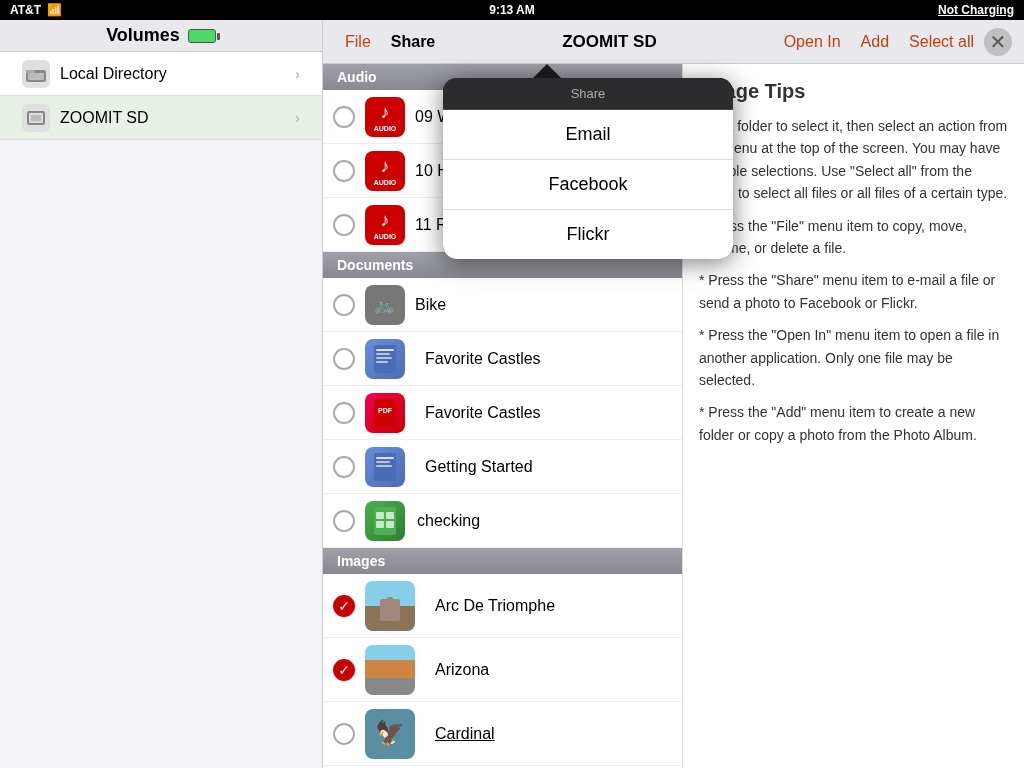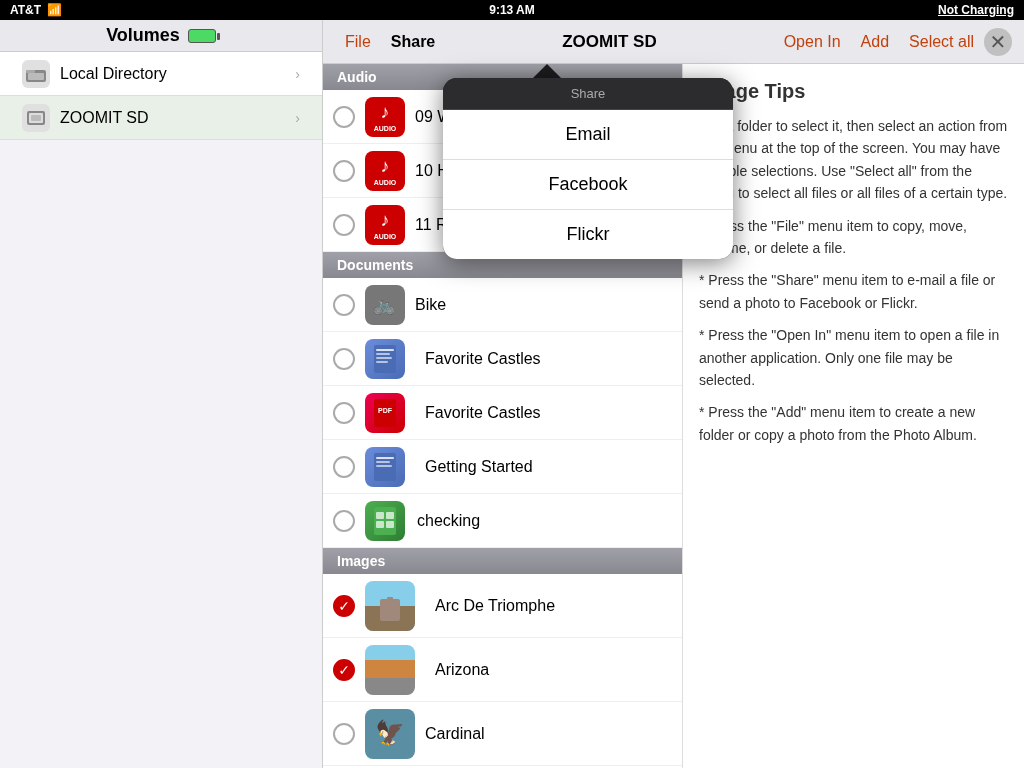--- a/index.html
+++ b/index.html
@@ -372,21 +372,21 @@
         <span class="file-name" style="margin-left:10px;">Arizona</span>
       </div>
 
       <div class="file-item" style="height:64px;">
         <div class="radio-btn"></div>
         <div class="file-icon" style="width:50px;height:50px;">
           <div style="width:50px;height:50px;border-radius:4px;overflow:hidden;background:#5a8fa3;position:relative;">
             <div style="position:absolute;top:10px;left:50%;transform:translateX(-50%);font-size:24px;">🦅</div>
           </div>
         </div>
-        <span class="file-name" style="">Cardinal</span>
+        <span class="file-name" style="margin-left:10px;text-decoration:underline;">Cardinal</span>
       </div>
 
     </div>
 
     <div class="right-panel">
       <div class="usage-title">Usage Tips</div>
       <div class="usage-text">
         <p>Tap a folder to select it, then select an action from the menu at the top of the screen.  You may have multiple selections.  Use "Select all" from the menu to select all files or all files of a certain type.</p>
         <p>* Press the "File" menu item to copy, move, rename, or delete a file.</p>
         <p>* Press the "Share" menu item to e-mail a file or send a photo to Facebook or Flickr.</p>

